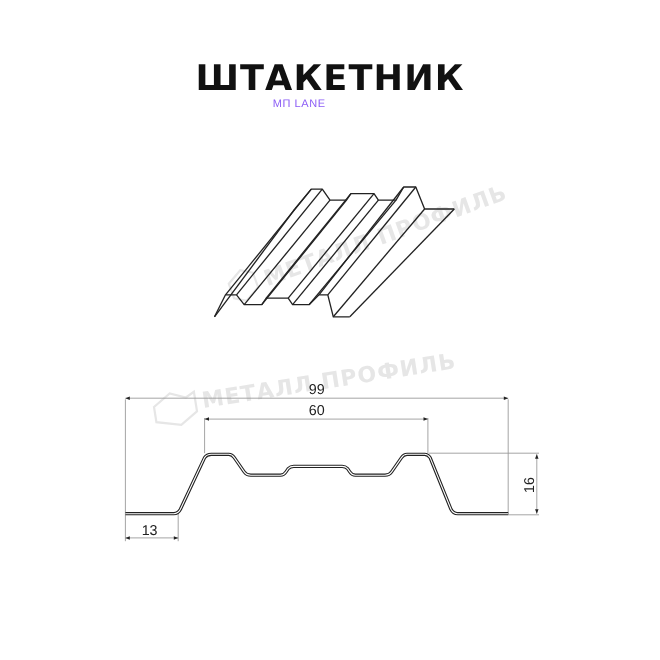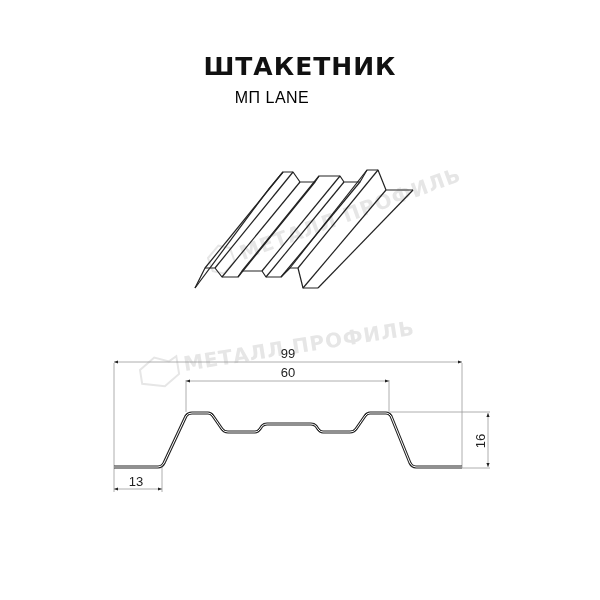--- a/index.html
+++ b/index.html
@@ -1,18 +1,18 @@
 <!DOCTYPE html>
 <html><head>
   <meta charset="utf-8">
   <style>
     html, body { margin: 0; padding: 0; background: #ffffff; }
     body { width: 600px; height: 600px; position: relative; overflow: hidden; font-family: "Liberation Sans", sans-serif; }
-    .title { position: absolute; left: 0; width: 600px; top: 52px; text-align: center; font-family: "DejaVu Sans", sans-serif; font-weight: bold; font-size: 25px; letter-spacing: 1px; color: #111; }
-    .subtitle { position: absolute; left: 0; width: 544px; top: 89px; text-align: center; font-family: "Liberation Sans", sans-serif; font-size: 16px; letter-spacing: 0.5px; color: #000000; }
+    .title { position: absolute; left: 0; width: 600px; top: 52px; text-align: center; font-family: "DejaVu Sans", sans-serif; font-weight: bold; font-size: 32px; letter-spacing: 1px; color: #111; }
+    .subtitle { position: absolute; left: 0; width: 544px; top: 89px; text-align: center; font-family: "Liberation Sans", sans-serif; font-size: 10px; letter-spacing: 0.5px; color: #8b5cf6; }
     svg { position: absolute; left: 0; top: 0; }
     .dim-text { font-family: "Liberation Sans", sans-serif; font-size: 13px; fill: #222; }
     .wm-text { font-family: "DejaVu Sans", sans-serif; font-weight: bold; font-size: 20px; fill: #e6e6e6; letter-spacing: 1px; }
   </style>
 </head>
 <body>
 
 <div class="title">ШТАКЕТНИК</div>
 <div class="subtitle">МП LANE</div>
 

